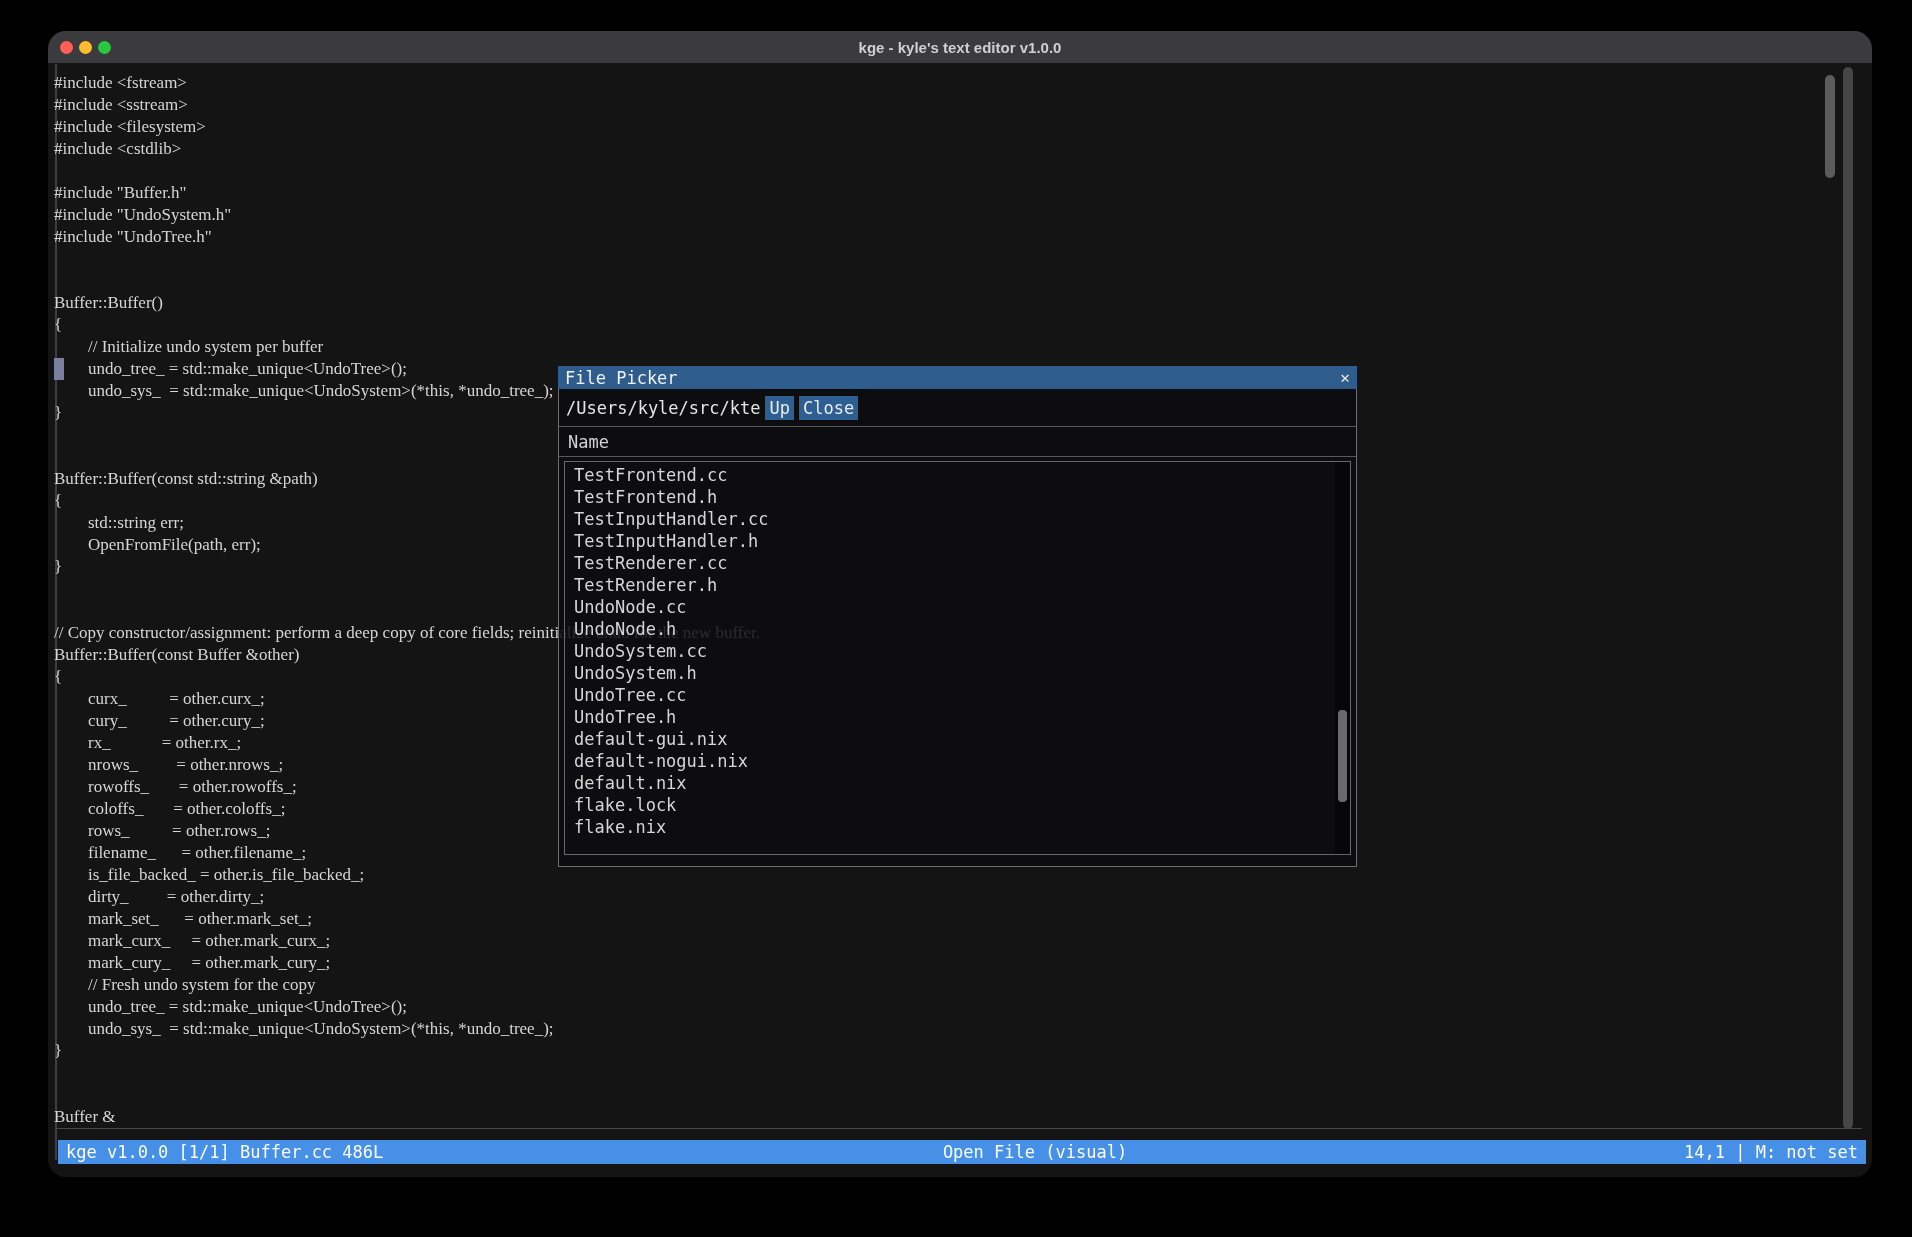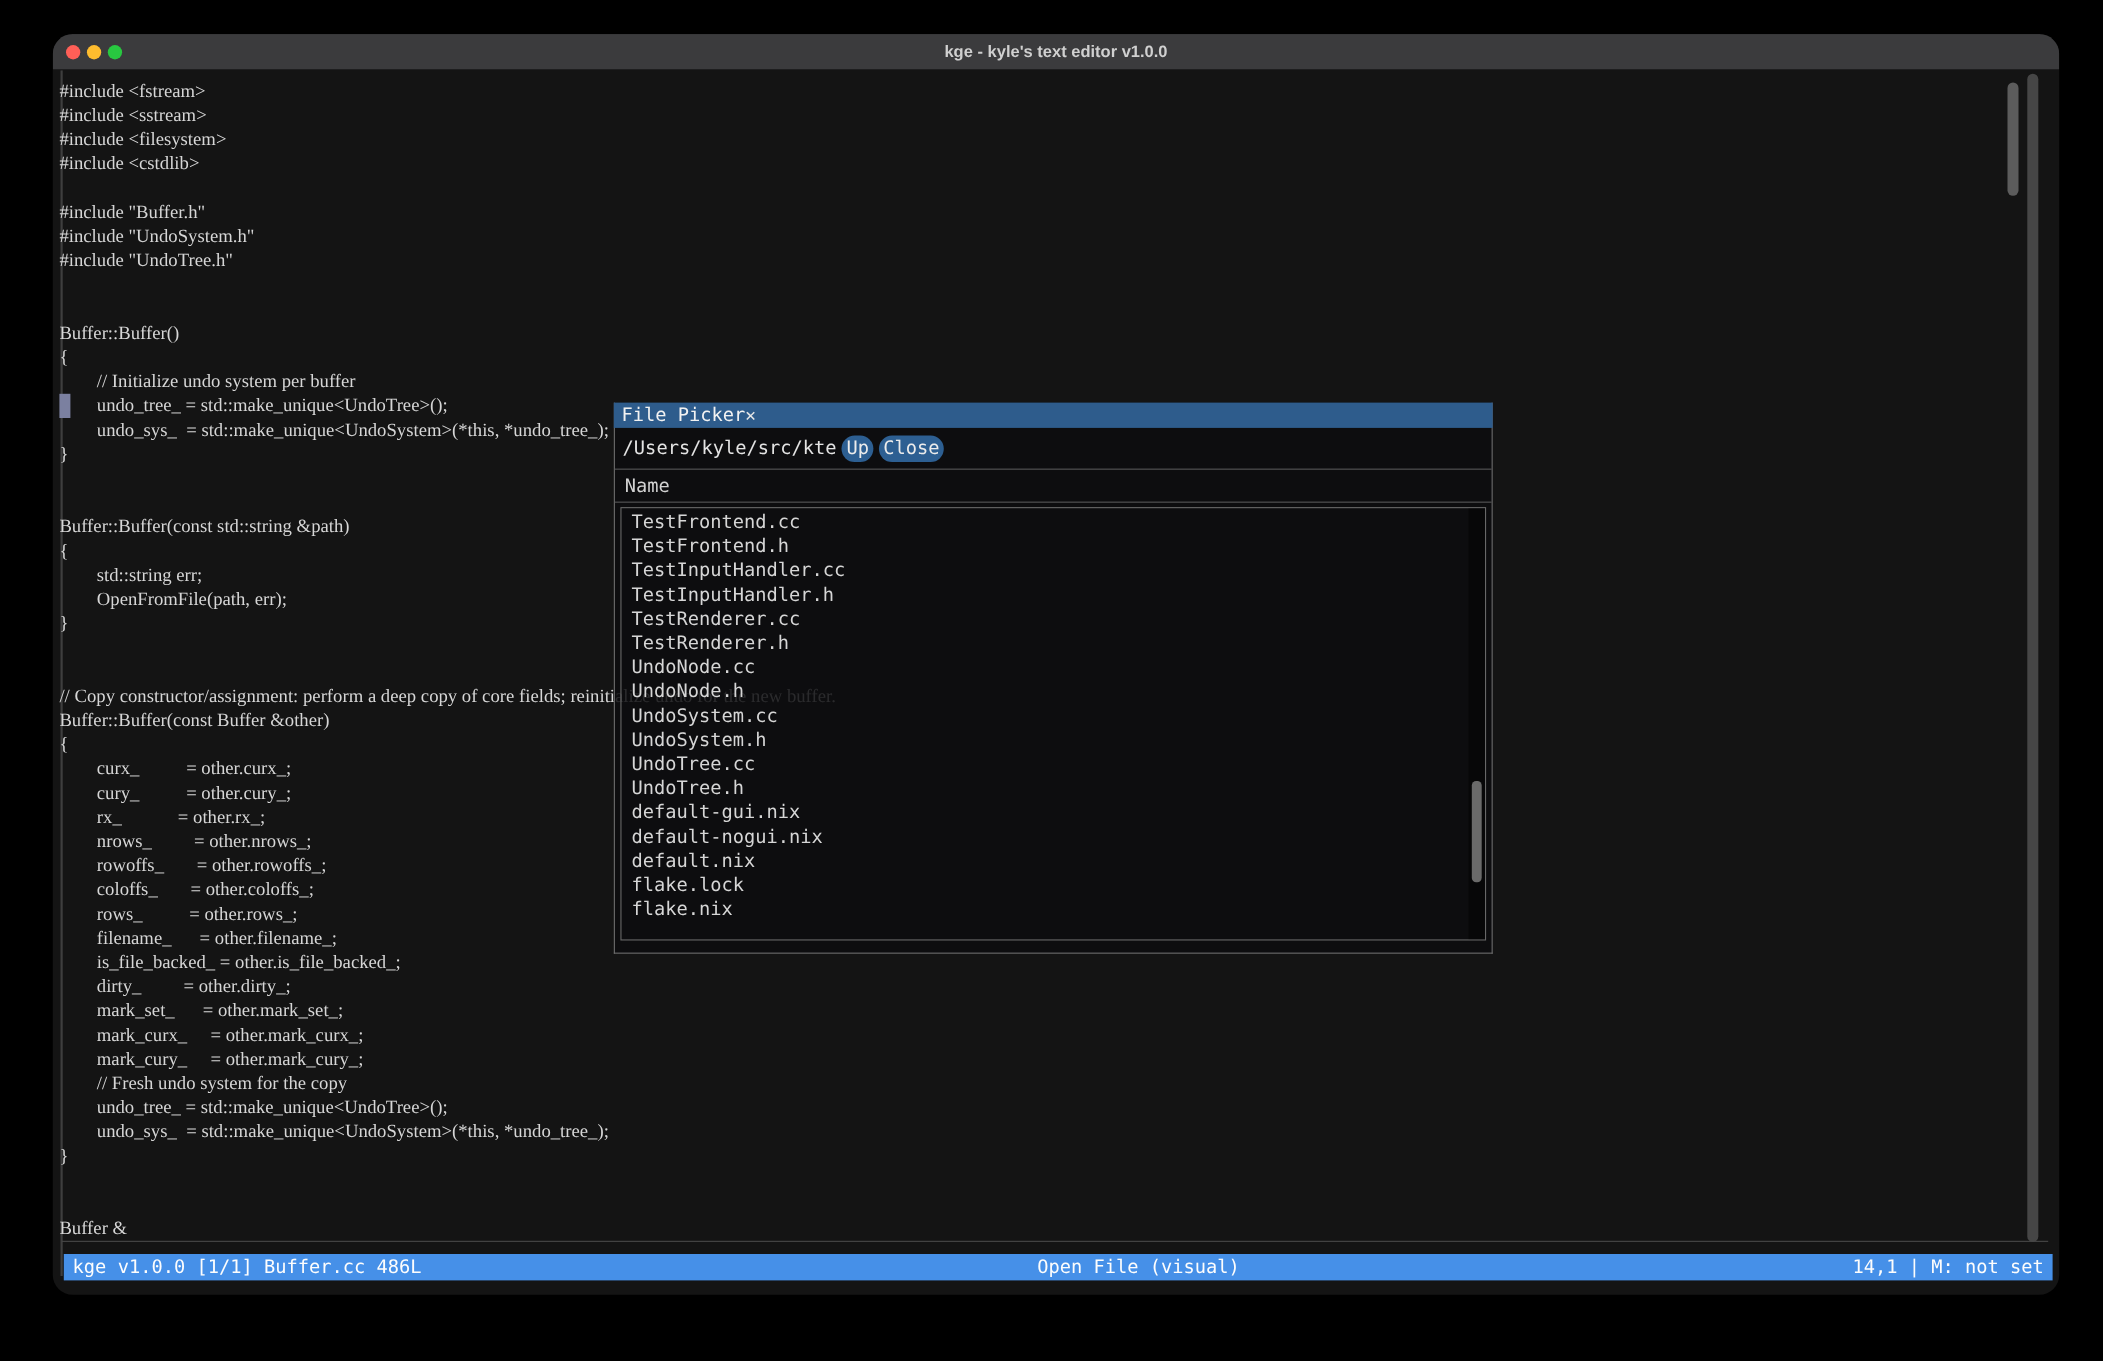--- a/index.html
+++ b/index.html
@@ -41,27 +41,27 @@
   .statusbar{position:absolute;left:10px;right:6px;top:1109px;height:24px;
     background:var(--status-bar-bg);color:#fdfdfd;font-size:17px;
     display:flex;align-items:center;justify-content:space-between;padding:0 8px;}
   .status-center{position:absolute;left:977px;top:0;height:40px;line-height:24px;
     transform:translateX(-50%);}
 
   
   .dialog{position:absolute;left:558px;top:366px;width:799px;height:501px;
     background:rgba(12,12,14,0.85);border:1px solid #6e6e6e;border-top:none;}
   .dialog-titlebar{height:23px;background:var(--dialog-titlebar-bg);color:#f2f2f2;
-    font-size:17px;display:flex;align-items:center;justify-content:flex-start;
+    font-size:17px;display:flex;align-items:center;justify-content:space-between;
     padding:0 7px;margin:0 -1px;}
   .dialog-close{cursor:default;color:#e8e8e8;font-size:16px;}
   .path-row{display:flex;align-items:center;margin:7px 7px 0 7px;height:24px;gap:5px;}
   .path-text{color:#e4e4e4;font-size:17px;}
   .btn{background:var(--button-bg);color:#ecy;color:#ececec;font-size:17px;
-    border:none;height:24px;padding:0 4px;border-radius:12px;font-family:"DejaVu Sans Mono",monospace;}
+    border:none;height:24px;padding:0 4px;border-radius:0;font-family:"DejaVu Sans Mono",monospace;}
   .sep{height:1px;background:#585858;margin-top:6px;}
   .name-row{padding:5px 9px 4px 9px;color:#d2d2d2;font-size:17px;}
   .listbox{position:relative;margin:0 5px;height:394px;border:1px solid #686868;
     overflow:hidden;padding-top:2px;}
   .file-item{height:22px;line-height:22px;padding-left:9px;color:#d6d6d6;
     font-size:17px;white-space:pre;}
   .list-scroll-track{position:absolute;right:0;top:0;bottom:0;width:15px;background:rgba(0,0,0,0.45);}
   .list-scroll-thumb{position:absolute;right:3px;top:248px;width:9px;height:92px;
     background:#6a6a6a;border-radius:4px;}
 </style>

